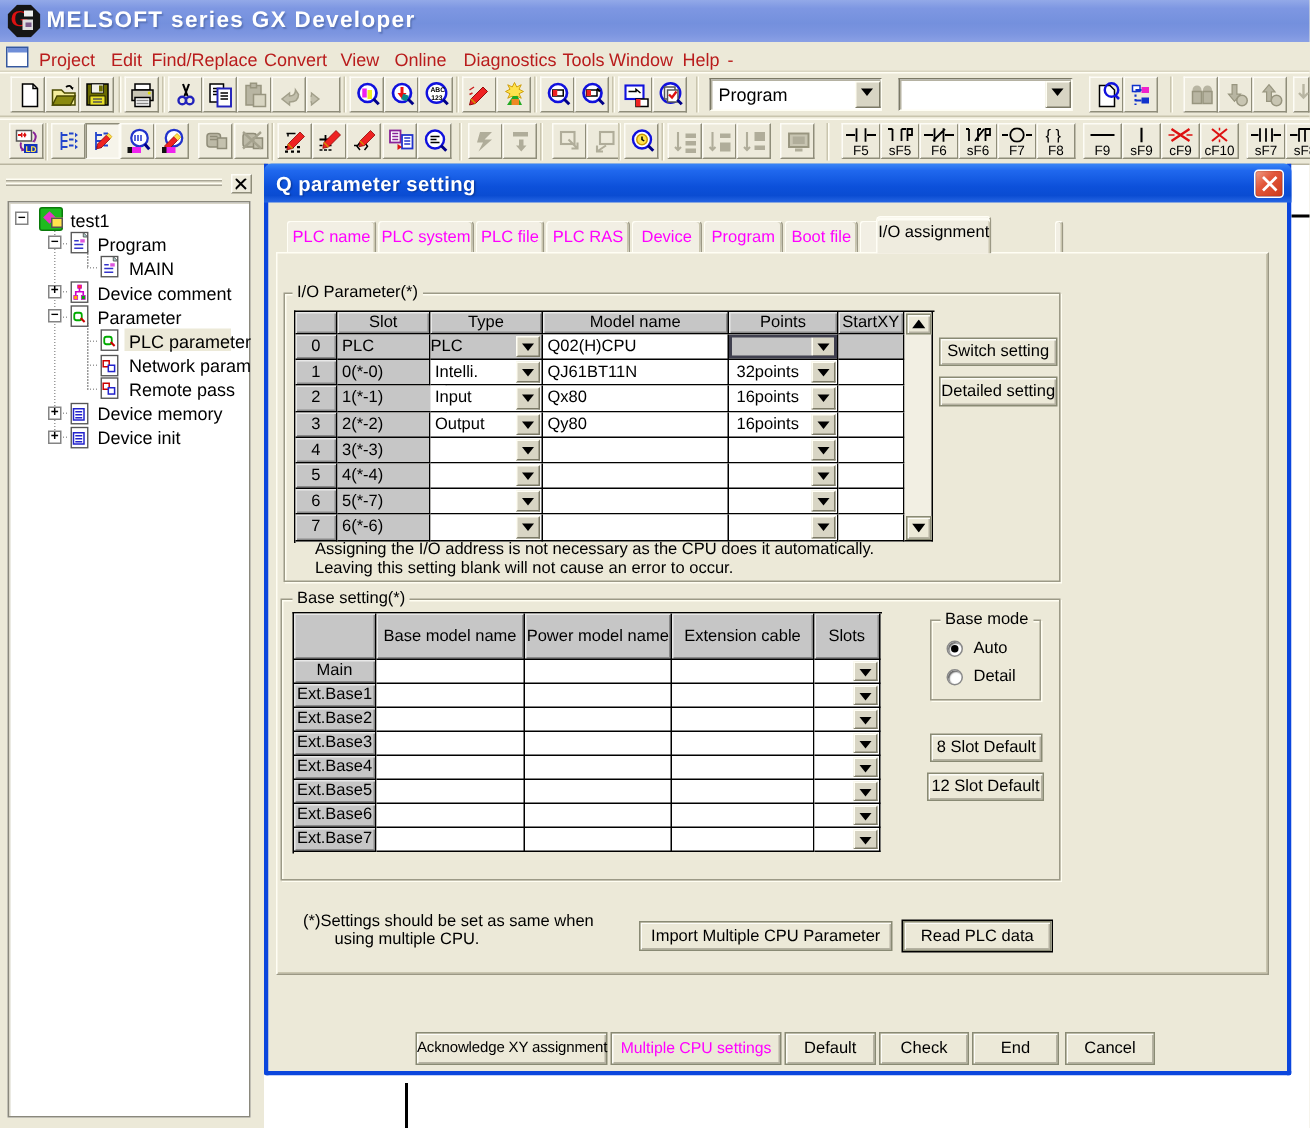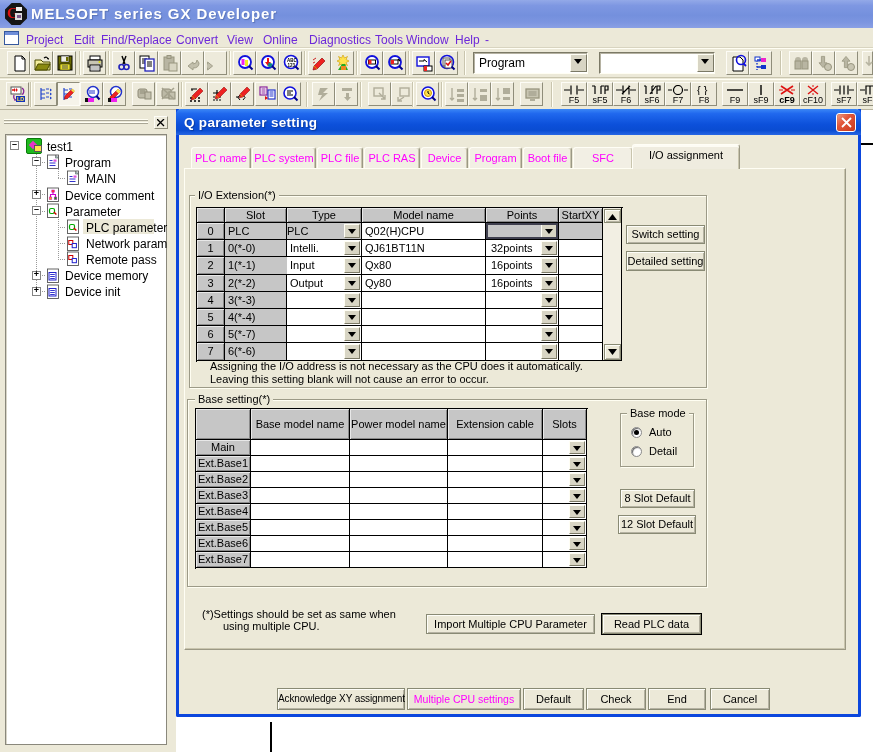--- a/index.html
+++ b/index.html
@@ -41,21 +41,21 @@
 <div class="abs" style="left:5px;top:3px;width:22px;height:22px;background:#151515;clip-path:polygon(30% 0,70% 0,100% 30%,100% 70%,70% 100%,30% 100%,0 70%,0 30%)"></div>
 <div class="abs" style="left:7px;top:5px;color:#dd1111;font-size:15px;font-weight:bold;font-family:'Liberation Serif',serif">G</div>
 <div class="abs" style="left:16px;top:7px;width:6px;height:4px;background:#eee"></div>
 <div class="abs" style="left:15px;top:13px;width:7px;height:7px;background:#ddd"></div>
 <div class="abs" style="left:17px;top:15px;width:4px;height:3px;background:#7a5a8a"></div>
 <div class="abs" style="left:31px;top:5px;color:#fff;font-size:15px;font-weight:bold;text-shadow:1px 1px 1px #5a74b8;letter-spacing:0.9px">MELSOFT series GX Developer</div>
 
 <div class="abs" id="menubar" style="left:0;top:28px;width:873px;height:20px;background:#ECE9D8;border-bottom:1px solid #d8d4c0"></div>
 <div class="abs" style="left:4px;top:31px;width:15px;height:14px;background:#fff;border:1px solid #35589e"></div>
 <div class="abs" style="left:5px;top:32px;width:13px;height:3px;background:#6f8ed8"></div>
-<div class="abs" style="top:33px;left:0;width:873px;height:14px;font-size:12px;color:#6d28d9">
+<div class="abs" style="top:33px;left:0;width:873px;height:14px;font-size:12px;color:#b91c1c">
 <span class="abs" style="left:26px">Project</span>
 <span class="abs" style="left:74px">Edit</span>
 <span class="abs" style="left:101px">Find/Replace</span>
 <span class="abs" style="left:176px">Convert</span>
 <span class="abs" style="left:227px">View</span>
 <span class="abs" style="left:263px">Online</span>
 <span class="abs" style="left:309px">Diagnostics</span>
 <span class="abs" style="left:375px">Tools</span>
 <span class="abs" style="left:406px">Window</span>
 <span class="abs" style="left:455px">Help</span>
@@ -473,21 +473,21 @@
 <svg width="20" height="10" style="position:absolute;left:2px;top:2px">
         <path d="M10 0 v10" stroke="#000" stroke-width="1.4"></path>
       </svg>
 <div style="position:absolute;left:0;top:12px;width:24px;text-align:center;font-size:9px;font-family:'Liberation Sans';">sF9</div>
     </div>
 <div class="tbb2" style="left:774px;width:26px;height:24px">
 <svg width="20" height="10" style="position:absolute;left:2px;top:2px">
         <path d="M4 1 L16 9 M16 1 L4 9" stroke="#dd1111" stroke-width="1.6"></path>
         <path d="M2 5 h4 M14 5 h4" stroke="#dd1111" stroke-width="1"></path>
       </svg>
-<div style="position:absolute;left:0;top:12px;width:24px;text-align:center;font-size:9px;font-family:'Liberation Sans';font-weight:bold;">cF9</div>
+<div style="position:absolute;left:0;top:12px;width:24px;text-align:center;font-size:9px;font-family:'Liberation Sans';">cF9</div>
     </div>
 <div class="tbb2" style="left:800px;width:26px;height:24px">
 <svg width="20" height="10" style="position:absolute;left:2px;top:2px">
         <path d="M5 1 L15 9 M15 1 L5 9" stroke="#dd1111" stroke-width="1.4"></path>
         <path d="M10 0 v2 M10 8 v2" stroke="#dd1111" stroke-width="1"></path>
       </svg>
 <div style="position:absolute;left:0;top:12px;width:24px;text-align:center;font-size:9px;font-family:'Liberation Sans';">cF10</div>
     </div>
 <div class="tbb2" style="left:831px;width:26px;height:24px">
 <svg width="20" height="10" style="position:absolute;left:2px;top:2px">
@@ -616,26 +616,26 @@
 
 <div id="tabs" style="position:absolute;left:0;top:0;font-size:11px;color:#ff00ff">
 <div class="tab abs" style="left:191px;width:60px">PLC name</div>
 <div class="tab abs" style="left:252px;width:64px">PLC system</div>
 <div class="tab abs" style="left:317px;width:46px">PLC file</div>
 <div class="tab abs" style="left:364px;width:56px">PLC RAS</div>
 <div class="tab abs" style="left:421px;width:47px">Device</div>
 <div class="tab abs" style="left:469px;width:53px">Program</div>
 <div class="tab abs" style="left:523px;width:49px">Boot file</div>
 <div class="tab abs" style="left:573px;width:60px">SFC</div>
-<div class="tab abs seltab" style="left:632px;width:108px">I/O assignment</div>
+<div class="tab abs seltab" style="left:584px;width:77px">I/O assignment</div>
 <div class="tab abs" style="left:703px;width:6px"></div>
 </div>
 
 <div class="gbox" style="left:189px;top:195px;width:518px;height:193px"></div>
-<div class="glabel" style="left:195px;top:190px">I/O Extension(*)</div>
+<div class="glabel" style="left:195px;top:190px">I/O Parameter(*)</div>
 
 <div id="iotable">
 <div class="abs" style="left:196px;top:207px;width:427px;height:155px;border-left:1px solid #000;border-top:1px solid #000"></div>
 <div class="iocell hdr" style="left:197px;top:208px;width:28px;height:15px;line-height:14px"></div>
 <div class="iocell hdr" style="left:225px;top:208px;width:62px;height:15px;line-height:14px">Slot</div>
 <div class="iocell hdr" style="left:287px;top:208px;width:75px;height:15px;line-height:14px">Type</div>
 <div class="iocell hdr" style="left:362px;top:208px;width:124px;height:15px;line-height:14px">Model name</div>
 <div class="iocell hdr" style="left:486px;top:208px;width:73px;height:15px;line-height:14px">Points</div>
 <div class="iocell hdr" style="left:559px;top:208px;width:44px;height:15px;line-height:14px">StartXY</div>
 <div class="iocell numc" style="left:197px;top:223.0px;width:28px;height:17.2px;line-height:16px">0</div>

